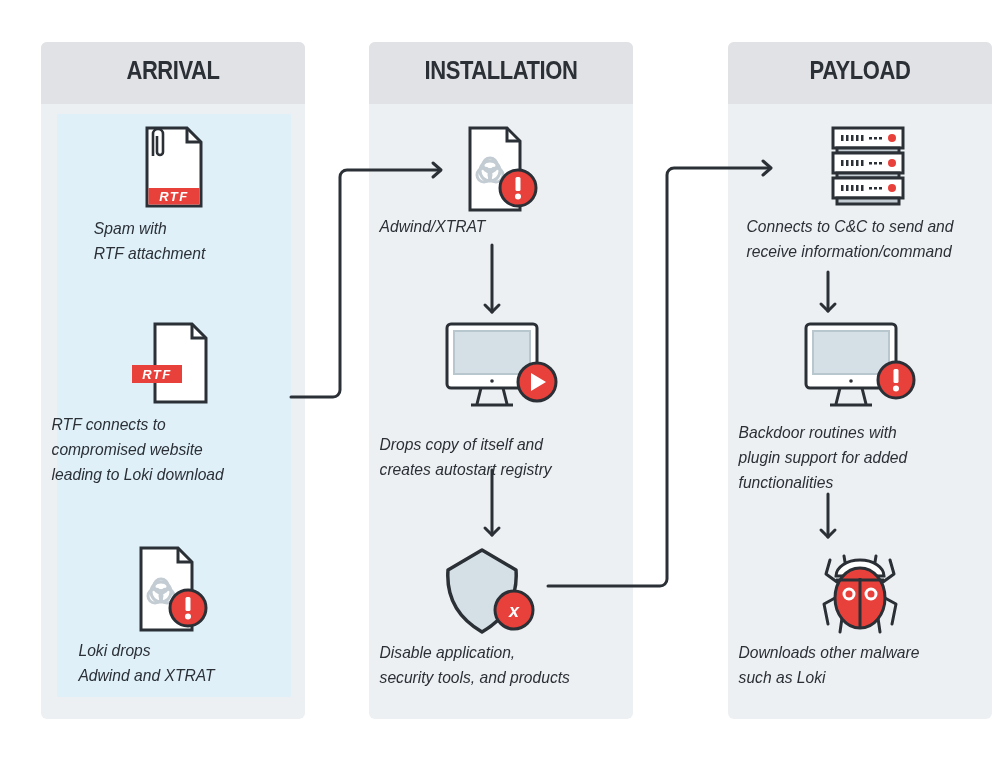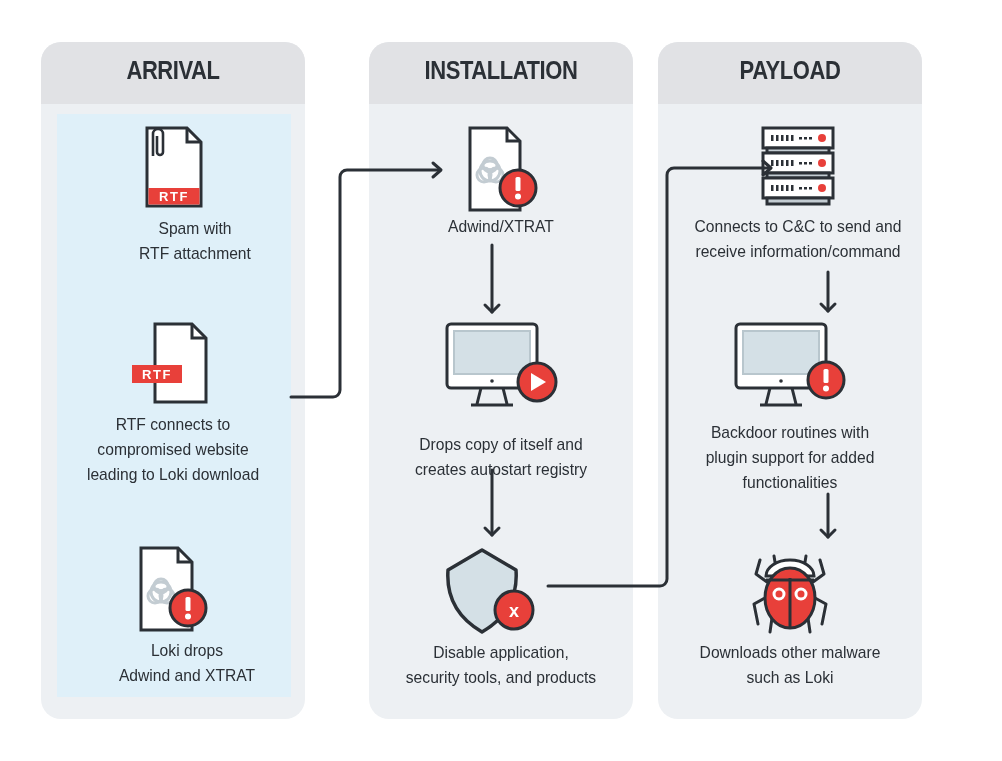--- a/index.html
+++ b/index.html
@@ -1,25 +1,25 @@
 <!DOCTYPE html>
 <html><head>
 <meta charset="utf-8">
 <style>
   html, body { margin: 0; padding: 0; background: #ffffff; }
   body { width: 1002px; height: 761px; position: relative; overflow: hidden;
          font-family: "Liberation Sans", sans-serif; color: #2b3036; }
   .panel { position: absolute; top: 42px; width: 264px; height: 677px; background: #edf0f3;
-           border-radius: 20px; overflow: hidden; }
+           border-radius: 6px; overflow: hidden; }
   .panel-header { position: absolute; left: 0; top: 0; right: 0; height: 62px; background: #e1e2e5; }
   .panel-title { position: absolute; left: 0; right: 0; top: 14px; text-align: center;
                  font-family: "Liberation Sans", sans-serif; font-weight: bold; font-size: 25px;
                  letter-spacing: -0.5px; color: #2b3036; transform: scaleX(0.88); }
   .highlight { position: absolute; left: 16px; top: 72px; width: 234px; height: 583px; background: #dff0f9; }
-  .step { position: absolute; width: 264px; text-align: center; }
+  .step { position: absolute; width: 264px; text-align: left; font-style: italic; }
   .step svg { display: block; margin: 0 auto; }
   .label { display: block; font-size: 17px; line-height: 25px; color: #2b3036; transform: scaleX(0.92); }
   .overlay { position: absolute; left: 0; top: 0; width: 1002px; height: 761px; pointer-events: none; }
 </style>
 </head>
 <body>
 
 <svg width="0" height="0" style="position:absolute">
   <defs>
     <g id="biohaz">
@@ -125,21 +125,21 @@
       <circle cx="68" cy="62" r="19" fill="#e8403a" stroke="#2b3036" stroke-width="3"></circle>
       <text x="68" y="69" text-anchor="middle" font-family="Liberation Sans, sans-serif" font-weight="bold" font-size="18" fill="#fff">x</text>
     </svg>
     <div style="margin-top:6px;">
       <span class="label">Disable application,</span>
       <span class="label">security tools, and products</span>
     </div>
   </div>
 </div>
 
-<div class="panel" style="left:658px;">
+<div class="panel" style="left:728px;">
   <div class="panel-header">
     <div class="panel-title">PAYLOAD</div>
   </div>
 
   <div class="step" style="left:0; top:84px;padding-left:8px;">
     <svg width="80" height="82" viewBox="0 0 80 82">
       <g stroke="#2b3036" stroke-width="3">
         <rect x="5" y="2" width="70" height="20" fill="#fff"></rect>
         <rect x="9" y="22" width="62" height="5" fill="#c3ccd2"></rect>
         <rect x="5" y="27" width="70" height="20" fill="#fff"></rect>

